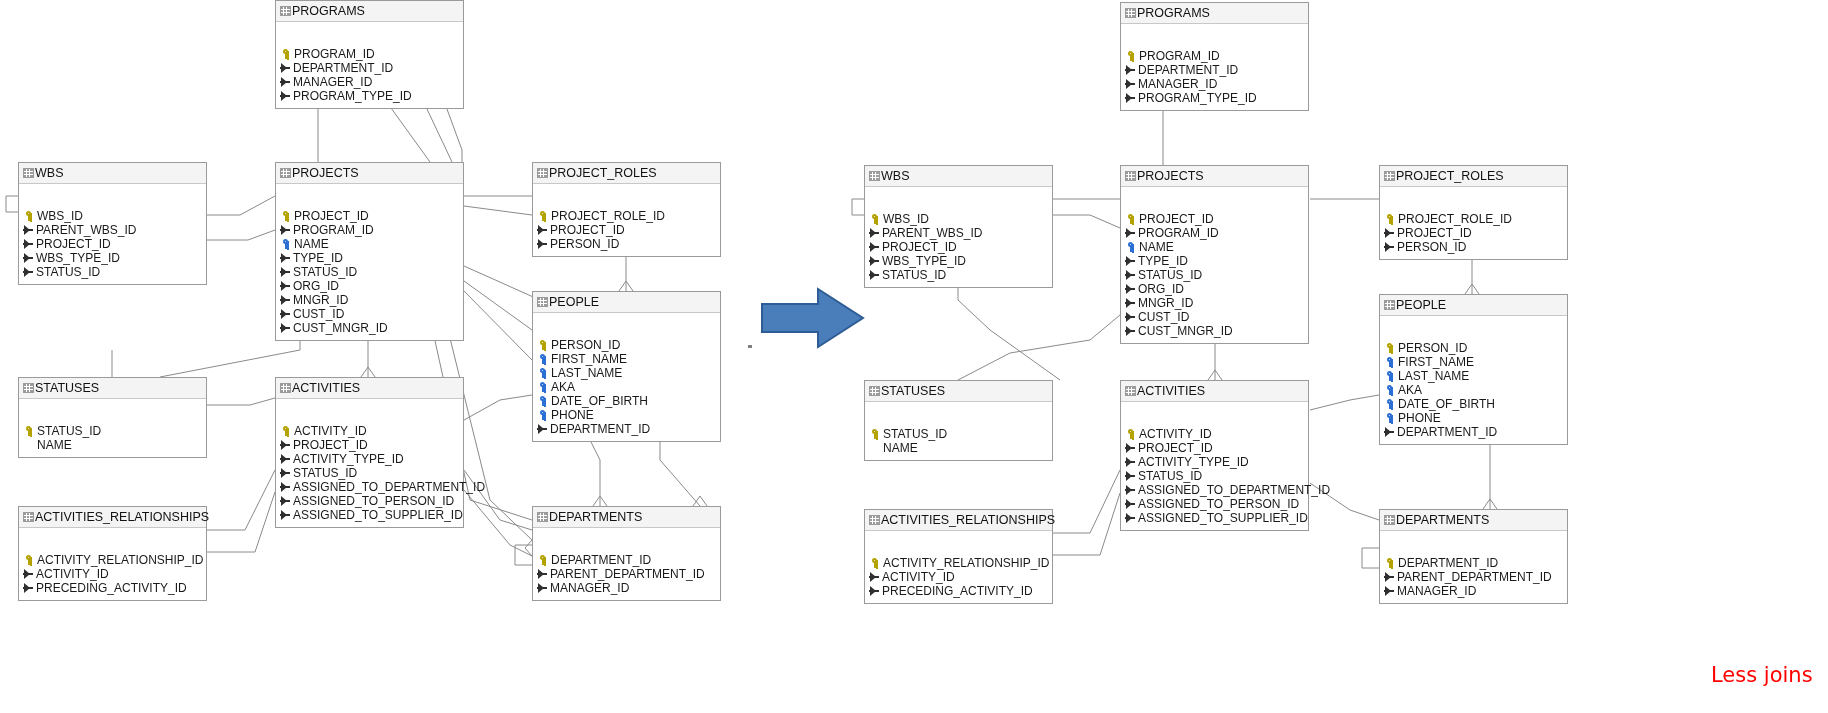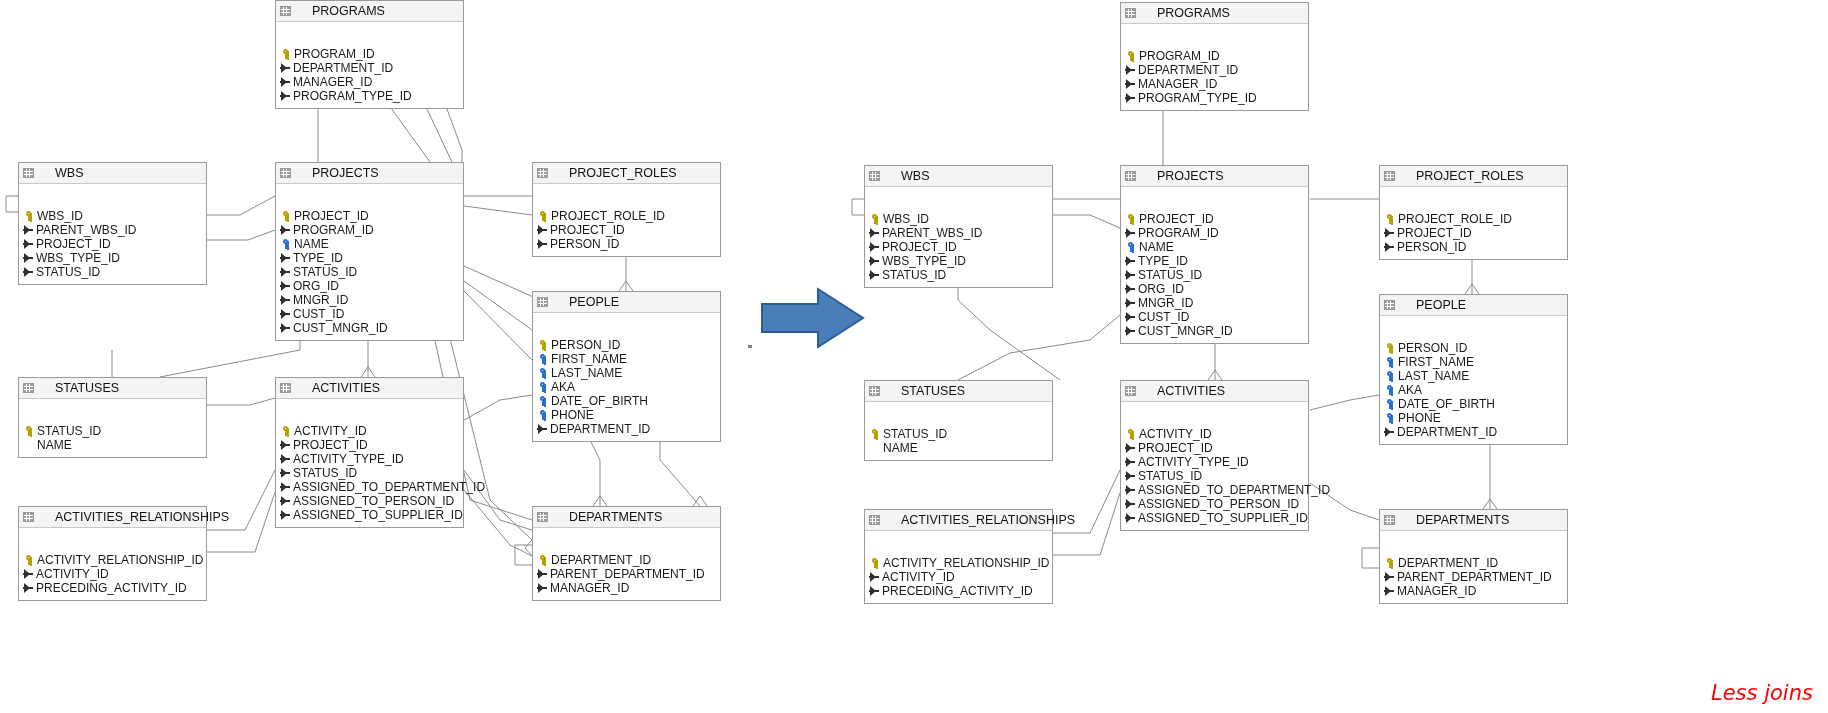--- a/index.html
+++ b/index.html
@@ -18,21 +18,20 @@
     box-sizing:border-box;
     z-index:5;
   }
   .tbl .hdr{
     height:21px;
     background:#f4f4f4;
     border-bottom:1px solid #c8c8c8;
     display:flex;align-items:center;
     padding-left:4px;
     box-sizing:border-box;
-    gap:20px;
   }
   .tbl .hdr .tname{
     font-size:12.5px;color:#111;letter-spacing:0px;white-space:nowrap;
   }
   .grid-ico{
     width:11px;height:10px;margin-right:1px;flex:0 0 auto;
     display:inline-block;position:relative;
   }
   .grid-ico i{position:absolute;background:#8a8a8a;}
   .grid-ico i.b{left:0;top:0;width:11px;height:10px;background:#9b9b9b;}
@@ -180,21 +179,21 @@
       <path d="M1490 423 L1490 509"></path>
       <path d="M1483 509 L1490 499 L1497 509"></path>
     </g>
   </svg>
 
   <svg class="arrow-shape" style="left:760px;top:286px;width:105px;height:65px;" viewBox="0 0 105 65">
     <polygon points="2,18 58,18 58,3 103,32 58,61 58,46 2,46" fill="#4a7ebb" stroke="#2e5c94" stroke-width="2"></polygon>
   </svg>
   <div class="dot" style="left:748px;top:345px;background:#808080;"></div>
 
-  <div class="less-joins" style="left:1711px;top:693px;transform:translateY(-50%);font-style:italic;">Less joins</div>
+  <div class="less-joins" style="left:1711px;top:675px;transform:translateY(-50%);">Less joins</div>
 <div class="tbl" style="left: 275px; top: 0px; width: 189px;">
       <div class="hdr">
         <span class="grid-ico">
           <i class="b"></i>
           <i class="w1"></i>
           <i class="w2"></i>
           <i class="w3"></i>
           <i class="w4"></i>
         </span>
         <span class="tname">PROGRAMS</span>

